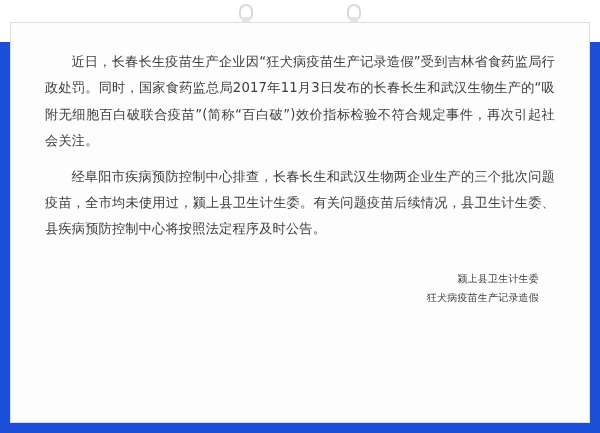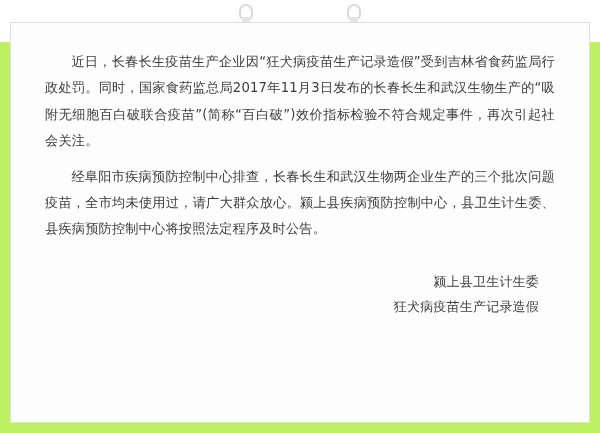--- a/index.html
+++ b/index.html
@@ -11,21 +11,21 @@
     height: 433px;
     background: #ffffff;
     font-family: "DejaVu Sans", "Liberation Sans", sans-serif;
     overflow: hidden;
   }
 
   .page {
     position: relative;
     width: 600px;
     height: 433px;
-    background: #bef264;
+    background: #1d4ed8;
     box-sizing: border-box;
   }
 
   
   .clip-strip {
     position: relative;
     height: 42px;
     background: #ffffff;
   }
 
@@ -78,21 +78,21 @@
     color: #3d3d3d;
     text-indent: 2em;
     margin: 0 0 9px 0;
     text-align: justify;
     letter-spacing: 0.2px;
   }
 
   .signature {
     margin-top: 26px;
     text-align: right;
-    font-size: 13px;
+    font-size: 10px;
     line-height: 1.95;
     color: #3d3d3d;
     padding-right: 16px;
     letter-spacing: 0.2px;
   }
   .signature div { white-space: nowrap; }
 
   
 </style>
 </head>
@@ -107,21 +107,21 @@
     </div>
     <div class="clip clip-right">
       <div class="ring"></div>
       <div class="tab"></div>
     </div>
   </div>
 
   <div class="doc">
 
     <p class="para">近日，长春长生疫苗生产企业因“狂犬病疫苗生产记录造假”受到吉林省食药监局行政处罚。同时，国家食药监总局2017年11月3日发布的长春长生和武汉生物生产的“吸附无细胞百白破联合疫苗”(简称“百白破”)效价指标检验不符合规定事件，再次引起社会关注。</p>
-    <p class="para">经阜阳市疾病预防控制中心排查，长春长生和武汉生物两企业生产的三个批次问题疫苗，全市均未使用过，请广大群众放心。颍上县疾病预防控制中心，县卫生计生委、县疾病预防控制中心将按照法定程序及时公告。</p>
+    <p class="para">经阜阳市疾病预防控制中心排查，长春长生和武汉生物两企业生产的三个批次问题疫苗，全市均未使用过，颍上县卫生计生委。有关问题疫苗后续情况，县卫生计生委、县疾病预防控制中心将按照法定程序及时公告。</p>
 
     <div class="signature">
       <div>颍上县卫生计生委</div>
       <div>狂犬病疫苗生产记录造假</div>
     </div>
 
   </div>
 </div>
 
 </body></html>

